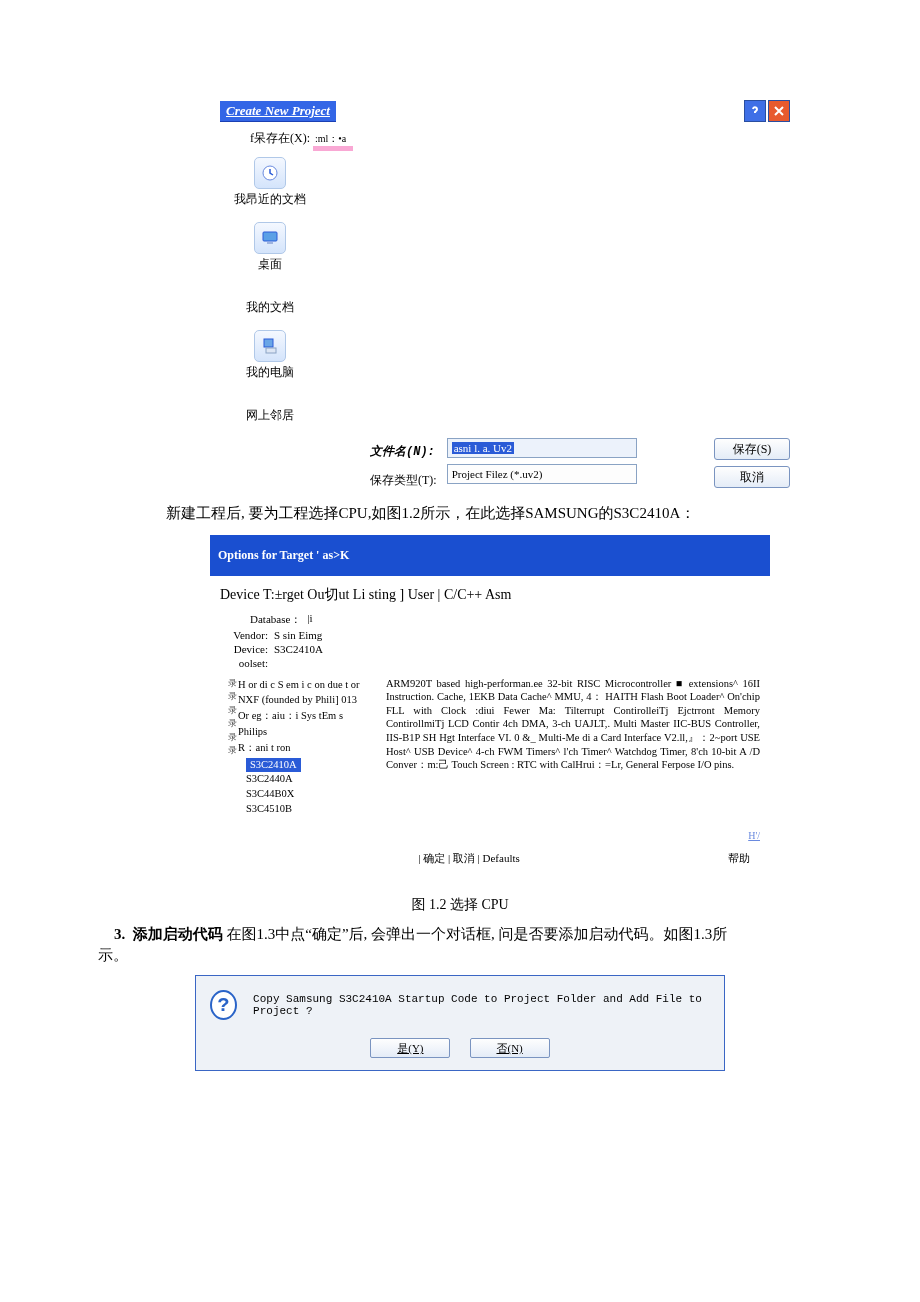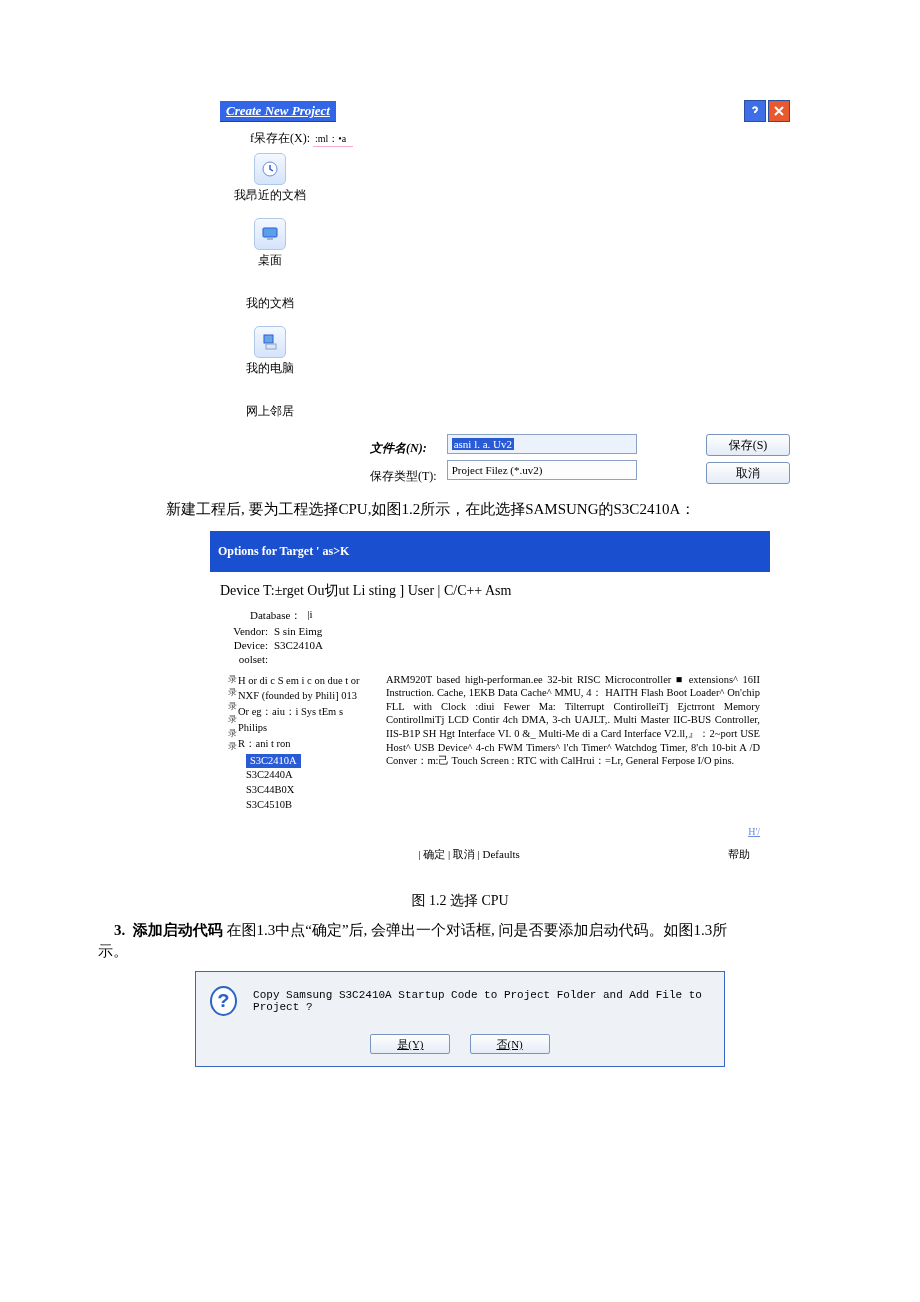--- a/index.html
+++ b/index.html
@@ -33,50 +33,50 @@
     font-size:11px; color:#fff;
   }
   .win-btn.help { background:#3f6fe6; }
   .win-btn.close { background:#e85a2e; }
   .win-btn svg { stroke:#fff; stroke-width:2; fill:none; }
 
   .dlg1-body { padding: 8px 0 0 0; font-family:"SimSun",serif; font-size:12px;}
   .dlg1-row1 { margin-left:30px; }
   .dlg1-row1 .field { display:inline-block; min-width:60px;}
   .dlg1-combo {
-    display:inline-block; min-width:40px; border-bottom:1px solid #f9a8d4;
+    display:inline-block; min-width:40px; border-bottom:5px solid #f9a8d4;
     font-size:10px; padding:0 2px;
   }
   .places { margin:6px 0 0 10px; }
   .place { text-align:center; margin:6px 0 14px 0; width:80px;}
   .place.gap { margin-top:26px; }
   .place .lbl { font-size:12px; margin-top:2px;}
   .place .ico {
     width:32px;height:32px;margin:0 auto; border:1px solid #b0c8e8;
     border-radius:5px; background:linear-gradient(#f4f8ff,#d4e4fb);
     display:flex;align-items:center;justify-content:center;
   }
 
   .dlg1-bottom {
     display:flex; gap:10px; align-items:flex-start;
     margin: 6px 0 0 150px;
   }
   .dlg1-bottom-labels { font-size:12px; line-height:28px; }
-  .dlg1-bottom-labels .fn { font-family: Liberation Serif, serif; font-style: italic; font-weight:bold;}
+  .dlg1-bottom-labels .fn { font-family: Liberation Mono, monospace; font-style: italic; font-weight:bold;}
   .dlg1-bottom-fields { display:flex; flex-direction:column; gap:6px; }
   .tf {
     width:190px; height:20px; border:1px solid #8aa3c4;
     background:#fdfdfd; font-size:11px; font-family:"SimSun";
     padding:2px 4px; display:flex; align-items:center;
   }
   .tf.sel { background:#ecf2fb; }
   .tf.sel .selspan { background:#2a5bd7; color:#fff; padding:0 2px;}
   .dlg1-bottom-btns { margin-left:auto; display:flex;flex-direction:column;gap:6px;}
   .btn {
-    width:84px; height:22px; border:1px solid #7a94c0;
+    width:76px; height:22px; border:1px solid #7a94c0;
     background:linear-gradient(#fefefe,#e4ecf7);
     font-size:12px; display:flex;align-items:center;justify-content:center;
     border-radius:3px;
     text-align:center;
   }
   .caption { text-align:center; font-size:14px; margin:30px 0 8px 0;}
 
   
   .num-heading { font-size:16px; font-weight:bold; margin-left:-16px;}
   .num-heading .n { font-family:"Times New Roman",serif;}

